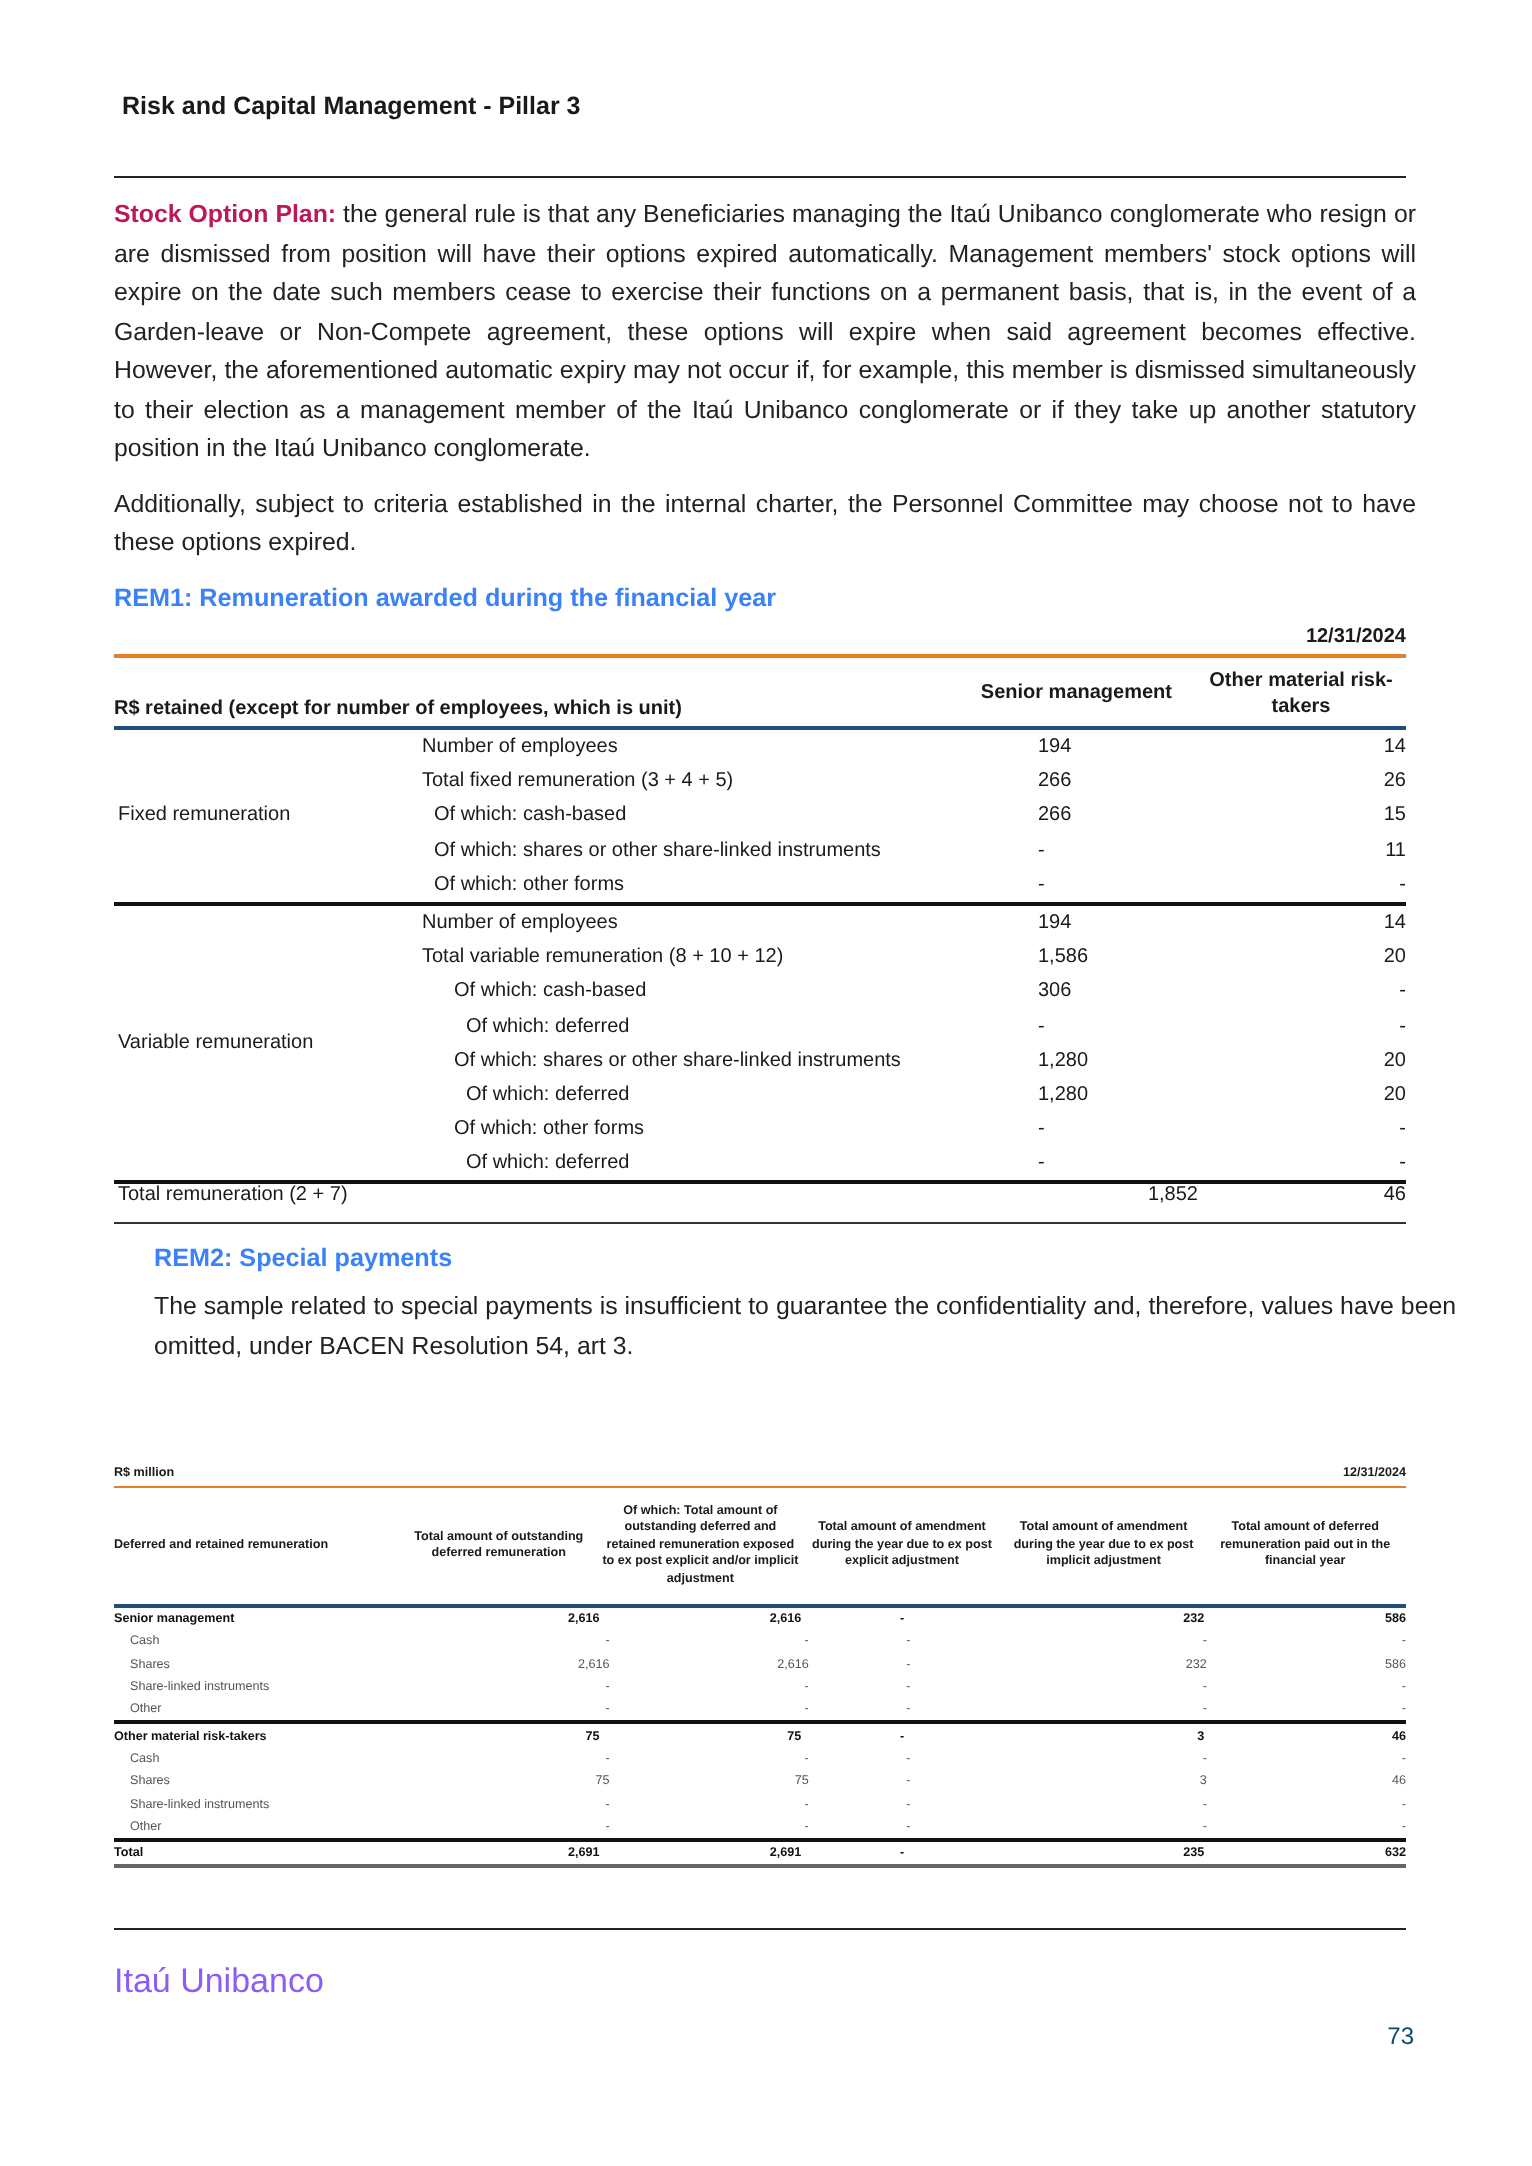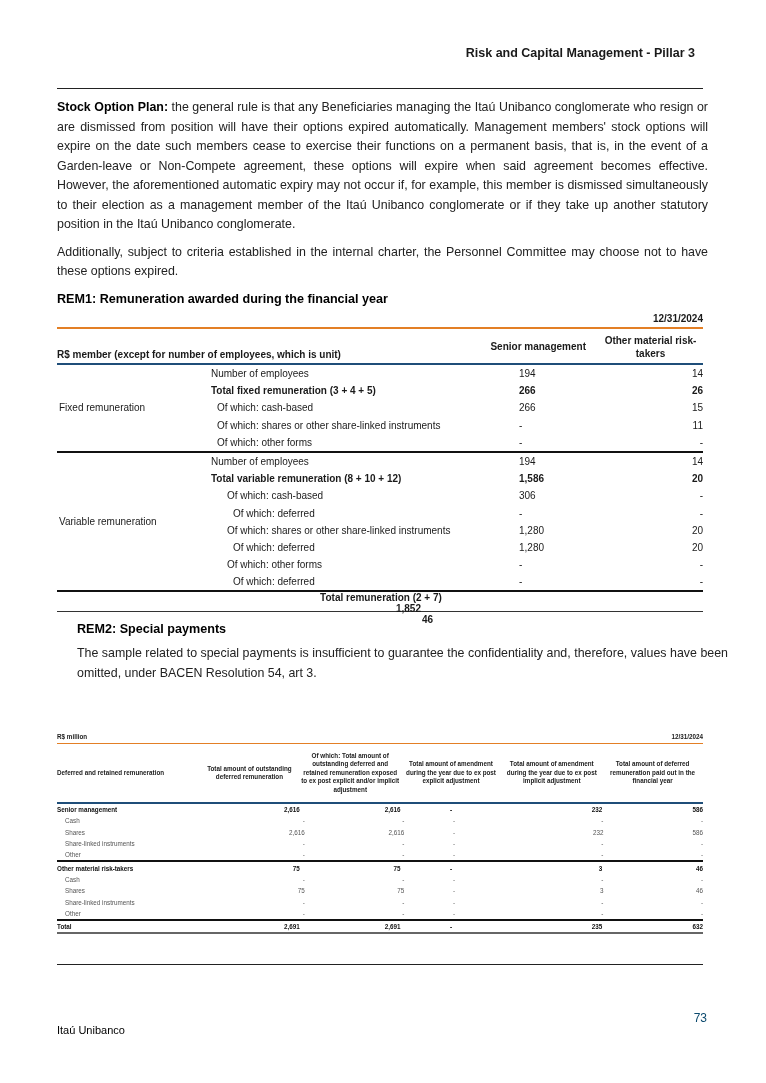--- a/index.html
+++ b/index.html
@@ -1,60 +1,60 @@
 <!DOCTYPE html>
 <html><head>
 <meta charset="utf-8">
 <style>
   html, body { margin: 0; padding: 0; background: #ffffff; }
   body {
     width: 766px; height: 1083px; position: relative; overflow: hidden;
     font-family: "Liberation Sans", sans-serif; color: #1a1a1a;
   }
   .page-header-title {
-    position: absolute; top: 46px; left: 49px; width: 646px;
-    text-align: right; font-weight: bold; font-size: 12.5px;
+    position: absolute; top: 46px; left: 61px; width: 646px;
+    text-align: left; font-weight: bold; font-size: 12.5px;
   }
   .header-rule {
     position: absolute; top: 88px; left: 57px; width: 646px; height: 0;
     border-top: 1.3px solid #222;
   }
   .content { position: absolute; top: 98px; left: 57px; width: 651px; }
   p.body-text {
     margin: 0 0 8px 0; font-size: 12.4px; line-height: 19.5px;
     text-align: justify; color: #222;
   }
-  p.body-text b { font-weight: bold; color: #000000; }
+  p.body-text b { font-weight: bold; color: #be185d; }
   .section-title {
-    font-weight: bold; font-size: 12.6px; margin: 10px 0 0 0; color: #000000;
+    font-weight: bold; font-size: 12.6px; margin: 10px 0 0 0; color: #3b82f6;
   }
 
   
   .rem1 { position: absolute; top: 313px; left: 57px; width: 646px; font-size: 10px; }
   .rem1 .date { text-align: right; font-weight: bold; font-size: 10px; height: 14px; }
   .rem1 .orange-rule { border-top: 2.5px solid #e37f25; }
   .rem1 .hdr { display: flex; align-items: flex-end; height: 31px; font-weight: bold; font-size: 10px; padding-bottom: 3px; }
   .rem1 .hdr .c1 { flex: 1; }
   .rem1 .hdr .c2 { width: 120px; text-align: right; padding-bottom: 8px;}
   .rem1 .hdr .c3 { width: 105px; text-align: center; line-height: 13px; padding-left: 12px;}
   .rem1 .blue-rule { border-top: 2.5px solid #1f4e79; }
   .rem1 .black-rule { border-top: 2.5px solid #111; }
   .rem1 .thin-rule { border-top: 1px solid #333; }
   .block { display: flex; }
   .block .group-label { width: 152px; display: flex; align-items: center; padding-left: 2px; }
   .block .rows { flex: 1; }
   .r { display: flex; height: 17.2px; align-items: center; }
   .r .lbl { flex: 1; }
   .r .v1 { width: 80px; text-align: left; }
   .r .v2 { width: 104px; text-align: right; }
-  .r.bold { font-weight: bold; }
+  .r.bold { font-weight: normal; }
   .ind1 { padding-left: 6px; }
   .ind2 { padding-left: 16px; }
   .ind3 { padding-left: 22px; }
-  .total-row { display: flex; height: 19px; align-items: center; font-weight: bold; padding-left: 2px; flex-direction: column; }
+  .total-row { display: flex; height: 19px; font-weight: normal; padding-left: 2px; }
   .total-row .lbl { flex: 1; }
   .total-row .v1 { width: 80px; text-align: right; }
   .total-row .v2 { width: 104px; text-align: right; }
 
   
   .rem3 { position: absolute; top: 733px; left: 57px; width: 646px; font-size: 6.3px; }
   .rem3 .top { display: flex; justify-content: space-between; font-weight: bold; height: 9px; }
   .rem3 .orange-rule { border-top: 1.5px solid #e37f25; margin-top: 1px; }
   .rem3 .hdr { display: flex; align-items: center; height: 58px; font-weight: bold; text-align: center; line-height: 8.4px; }
   .rem3 .blue-rule { border-top: 2px solid #1f4e79; }
@@ -64,40 +64,40 @@
   .rem3 .cn { width: 100.8px; }
   .rem3 .row { display: flex; height: 11.3px; align-items: center; color: #555; }
   .rem3 .row .cn { text-align: right; padding-right: 0; }
   .rem3 .row.bold { font-weight: bold; color: #111; }
   .rem3 .row .c0.sub { padding-left: 8px; }
   .rem3 .row .cn.mid { text-align: center; }
 
   .footer-rule {
     position: absolute; top: 964px; left: 57px; width: 646px; border-top: 1.3px solid #222;
   }
-  .footer-brand { position: absolute; top: 1024px; left: 57px; font-size: 11px; color: #000000; }
+  .footer-brand { position: absolute; top: 981px; left: 57px; font-size: 17px; color: #8b5cf6; }
   .page-number { position: absolute; top: 1011px; left: 650px; width: 57px; text-align: right; font-size: 12px; color: #0c4a6e; }
 </style>
 </head>
 <body>
 
 <div class="page-header-title">Risk and Capital Management - Pillar 3</div>
 <div class="header-rule"></div>
 
 <div class="content">
   <p class="body-text"><b>Stock Option Plan:</b><span> the general rule is that any Beneficiaries managing the Itaú Unibanco conglomerate who resign or are dismissed from position will have their options expired automatically. Management members' stock options will expire on the date such members cease to exercise their functions on a permanent basis, that is, in the event of a Garden-leave or Non-Compete agreement, these options will expire when said agreement becomes effective. However, the aforementioned automatic expiry may not occur if, for example, this member is dismissed simultaneously to their election as a management member of the Itaú Unibanco conglomerate or if they take up another statutory position in the Itaú Unibanco conglomerate.</span></p>
   <p class="body-text">Additionally, subject to criteria established in the internal charter, the Personnel Committee may choose not to have these options expired.</p>
   <div class="section-title">REM1: Remuneration awarded during the financial year</div>
 </div>
 
 <div class="rem1">
   <div class="date">12/31/2024</div>
   <div class="orange-rule"></div>
   <div class="hdr">
-    <div class="c1">R$ member (except for number of employees, which is unit)</div>
+    <div class="c1">R$ retained (except for number of employees, which is unit)</div>
     <div class="c2">Senior management</div>
     <div class="c3">Other material risk-takers</div>
   </div>
   <div class="blue-rule"></div>
 
   <div class="block">
     <div class="group-label">Fixed remuneration</div>
     <div class="rows">
       <div class="r">
           <span class="lbl">Number of employees</span>

